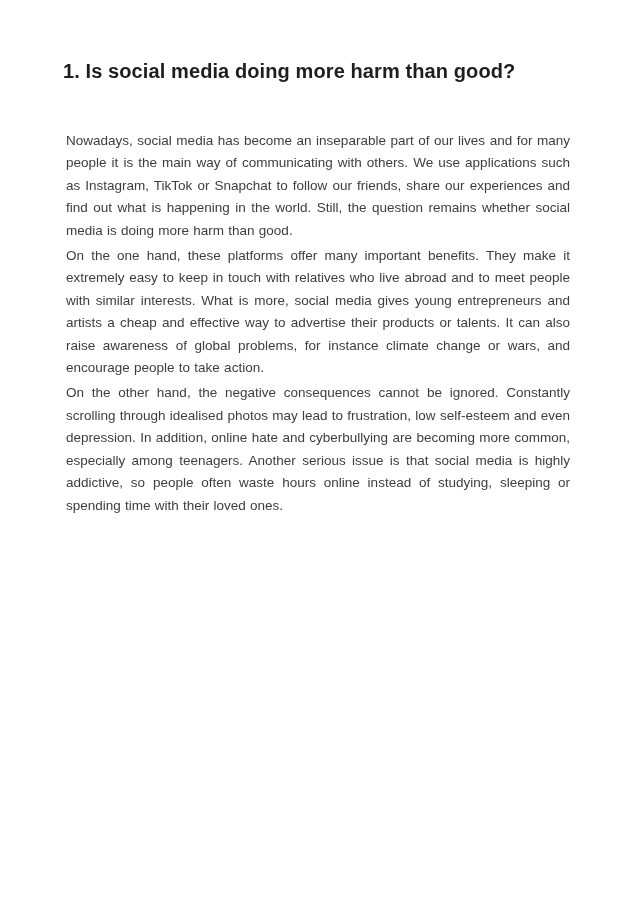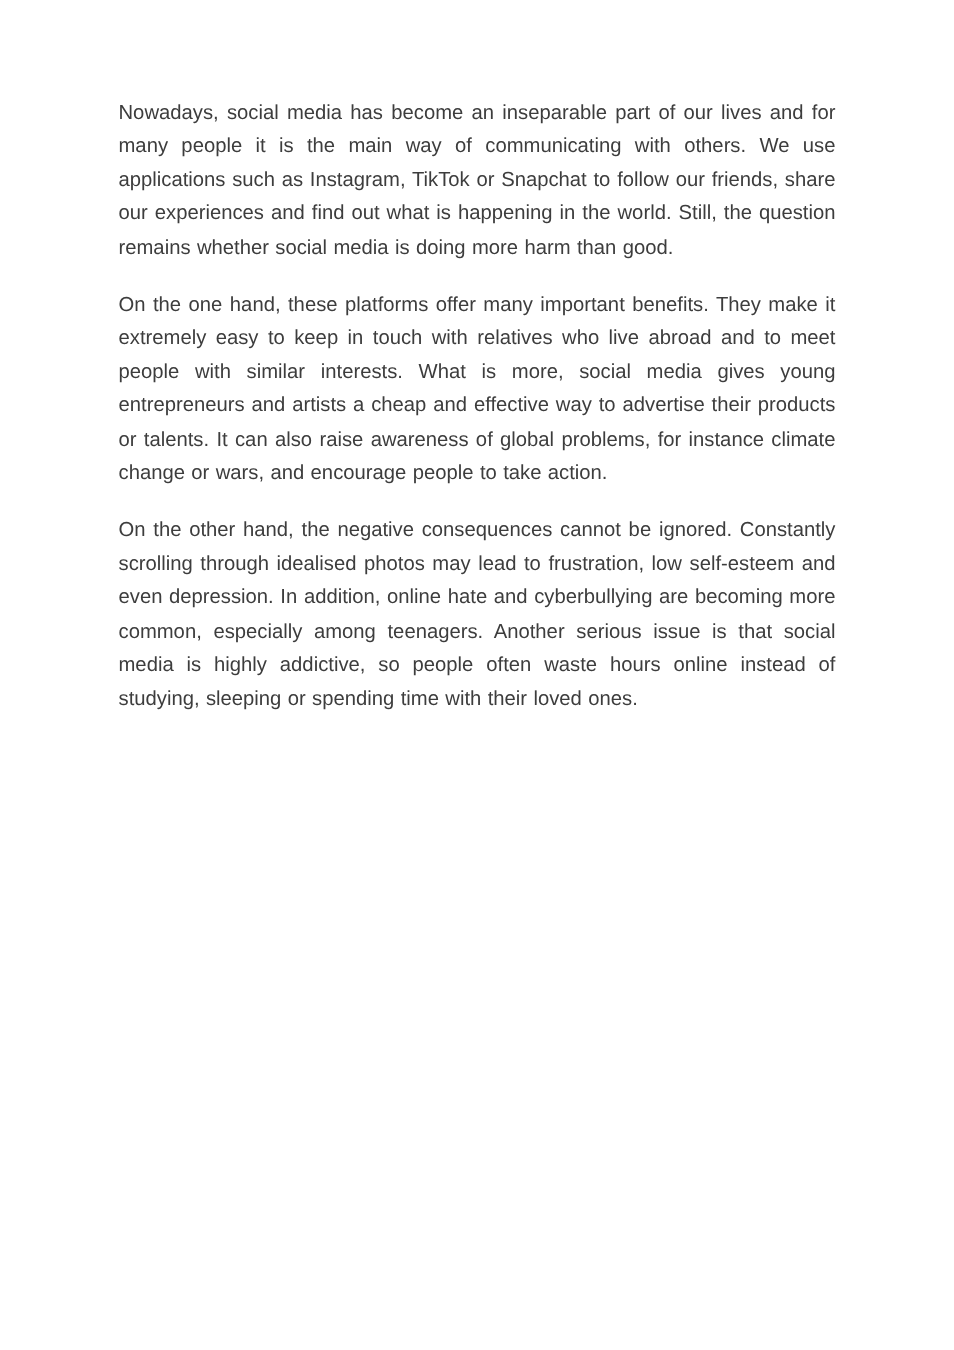--- a/index.html
+++ b/index.html
@@ -27,28 +27,29 @@
     letter-spacing: 0.1px;
     margin: 10px 0 45px 0;
     line-height: 27px;
   }
   .doc-paragraph {
     font-size: 13.5px;
     color: #3d3d3d;
     line-height: 22.4px;
     text-align: justify;
     text-justify: inter-word;
-    margin: 16px;
+    margin: 3px;
     word-spacing: 0.5px;
   }
 </style>
 </head>
 <body>
 
 <div class="page">
+  <h1 class="doc-title">1. Is social media doing more harm than good?</h1>
 
   <p class="doc-paragraph">Nowadays, social media has become an inseparable part of our lives and for many people it is the main way of communicating with others. We use applications such as Instagram, TikTok or Snapchat to follow our friends, share our experiences and find out what is happening in the world. Still, the question remains whether social media is doing more harm than good.</p>
 
   <p class="doc-paragraph">On the one hand, these platforms offer many important benefits. They make it extremely easy to keep in touch with relatives who live abroad and to meet people with similar interests. What is more, social media gives young entrepreneurs and artists a cheap and effective way to advertise their products or talents. It can also raise awareness of global problems, for instance climate change or wars, and encourage people to take action.</p>
 
   <p class="doc-paragraph">On the other hand, the negative consequences cannot be ignored. Constantly scrolling through idealised photos may lead to frustration, low self-esteem and even depression. In addition, online hate and cyberbullying are becoming more common, especially among teenagers. Another serious issue is that social media is highly addictive, so people often waste hours online instead of studying, sleeping or spending time with their loved ones.</p>
 
 </div>
 
 </body></html>

